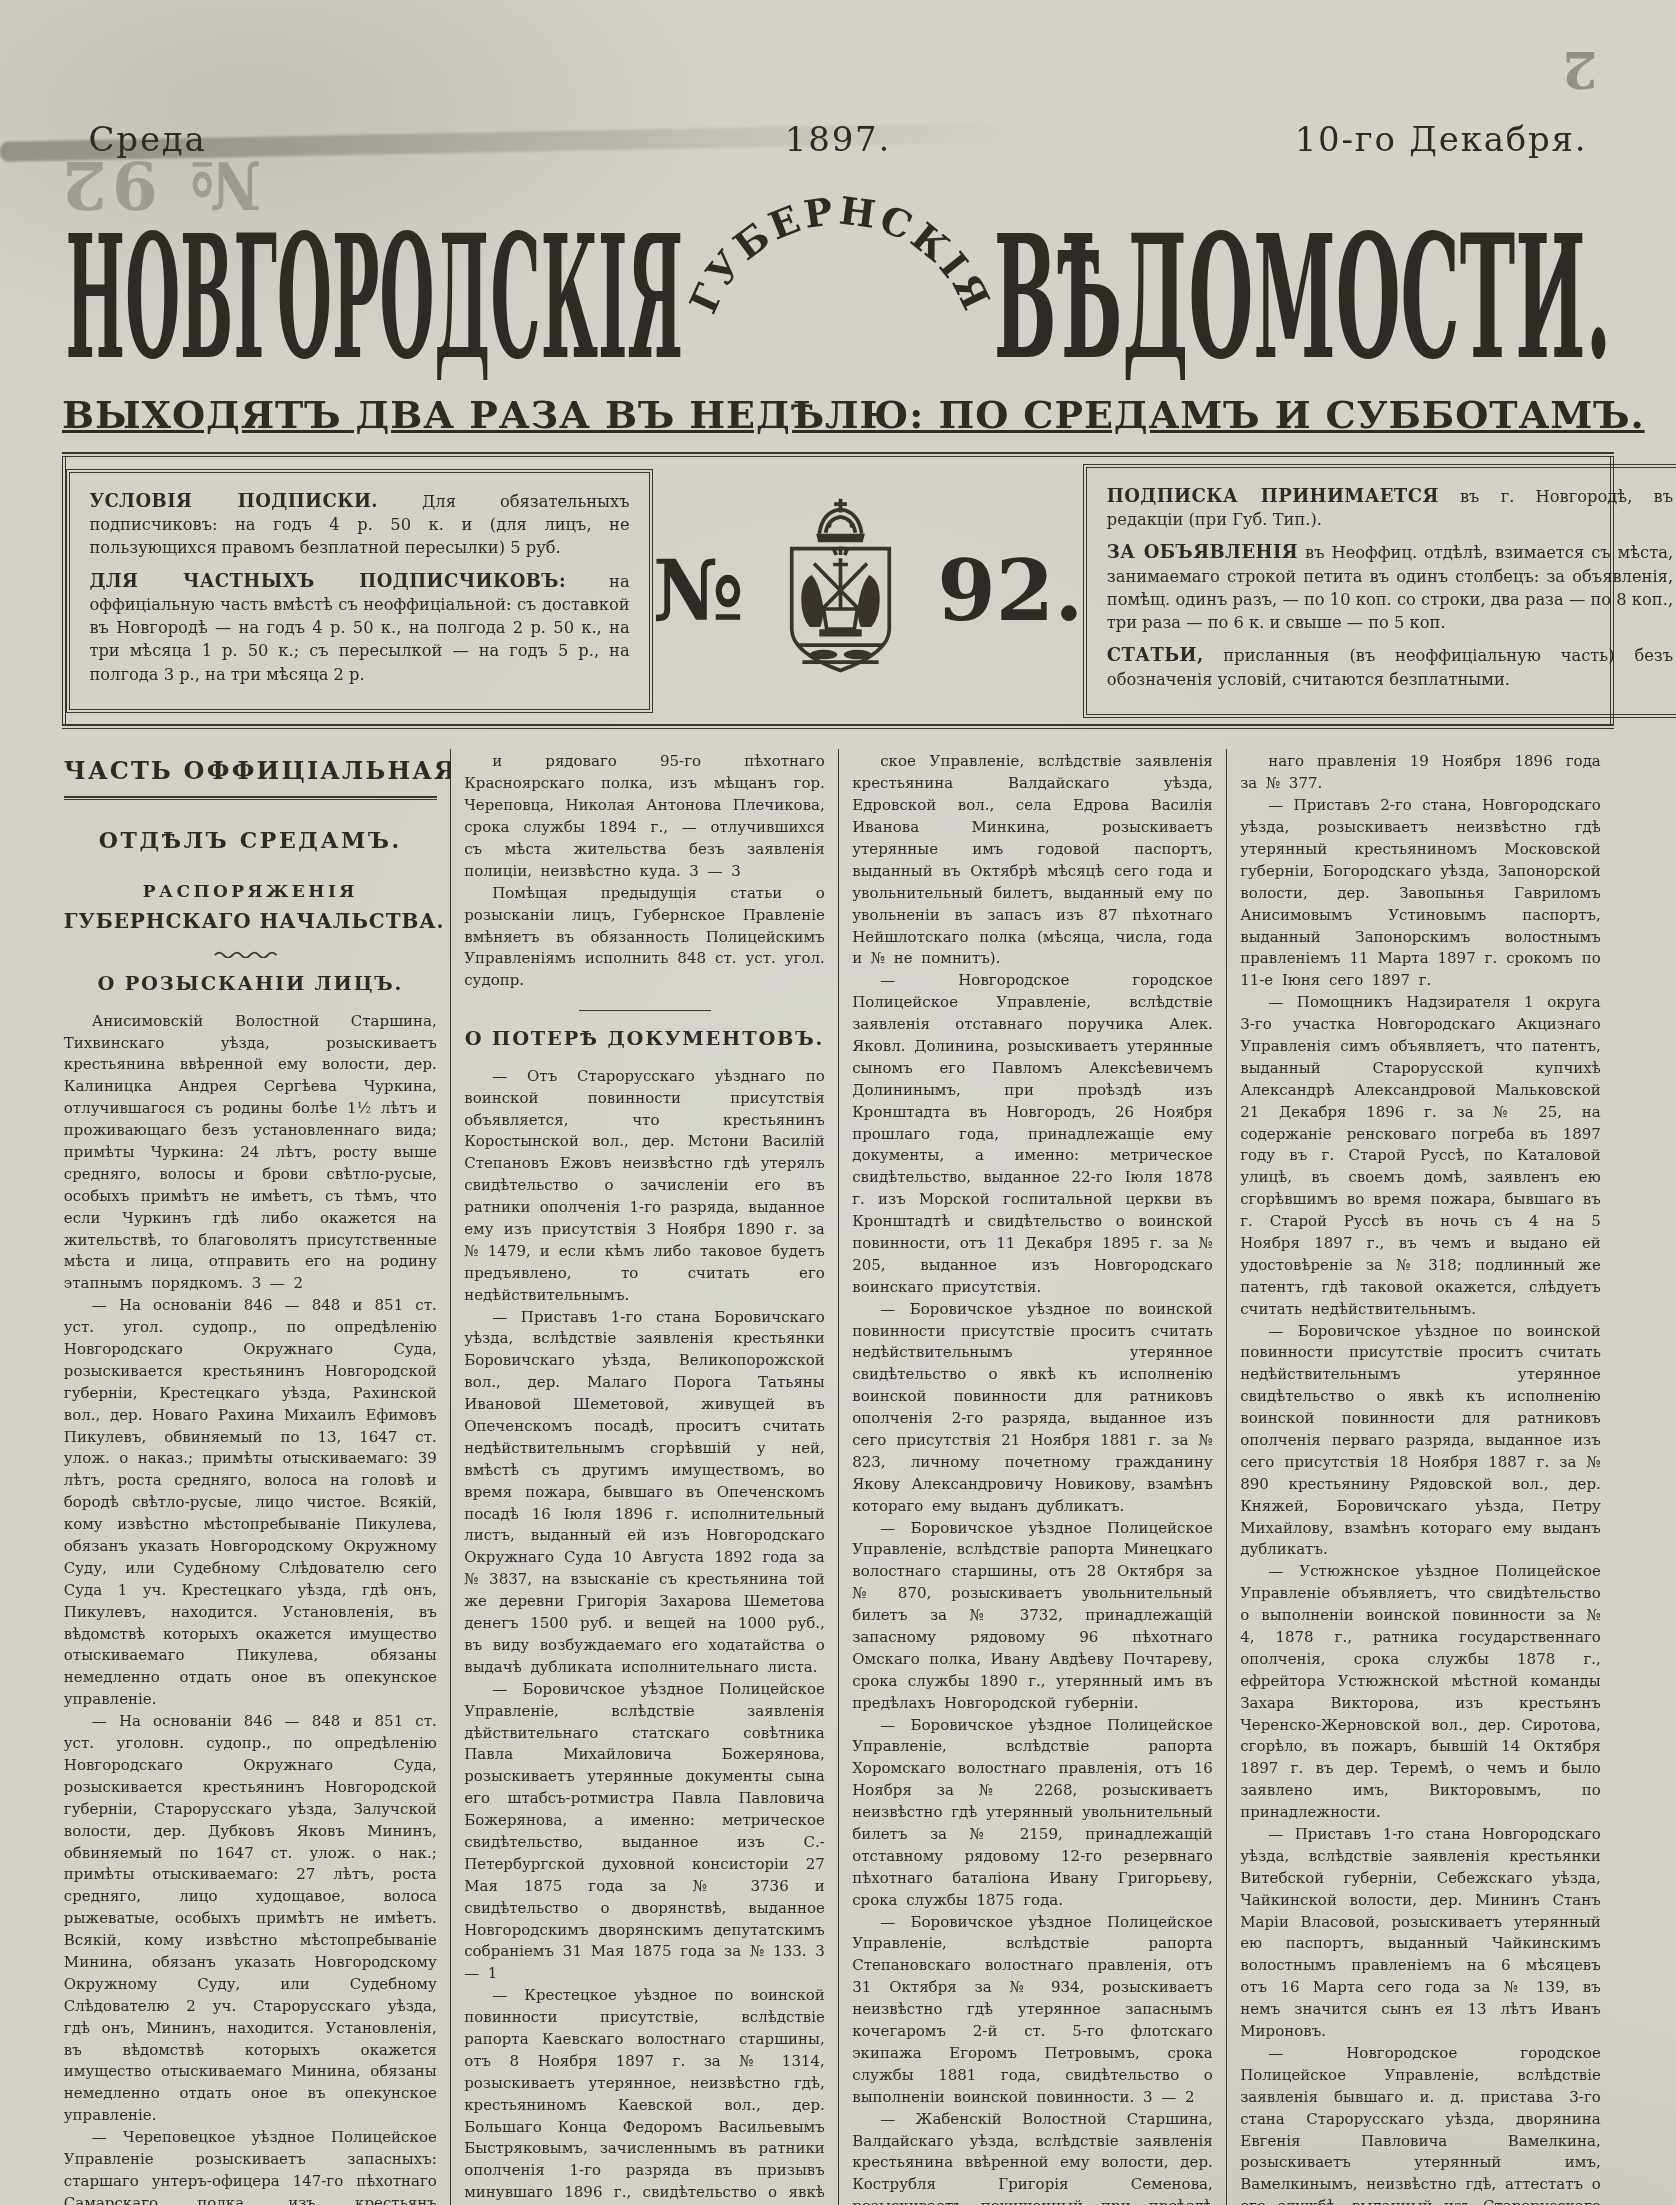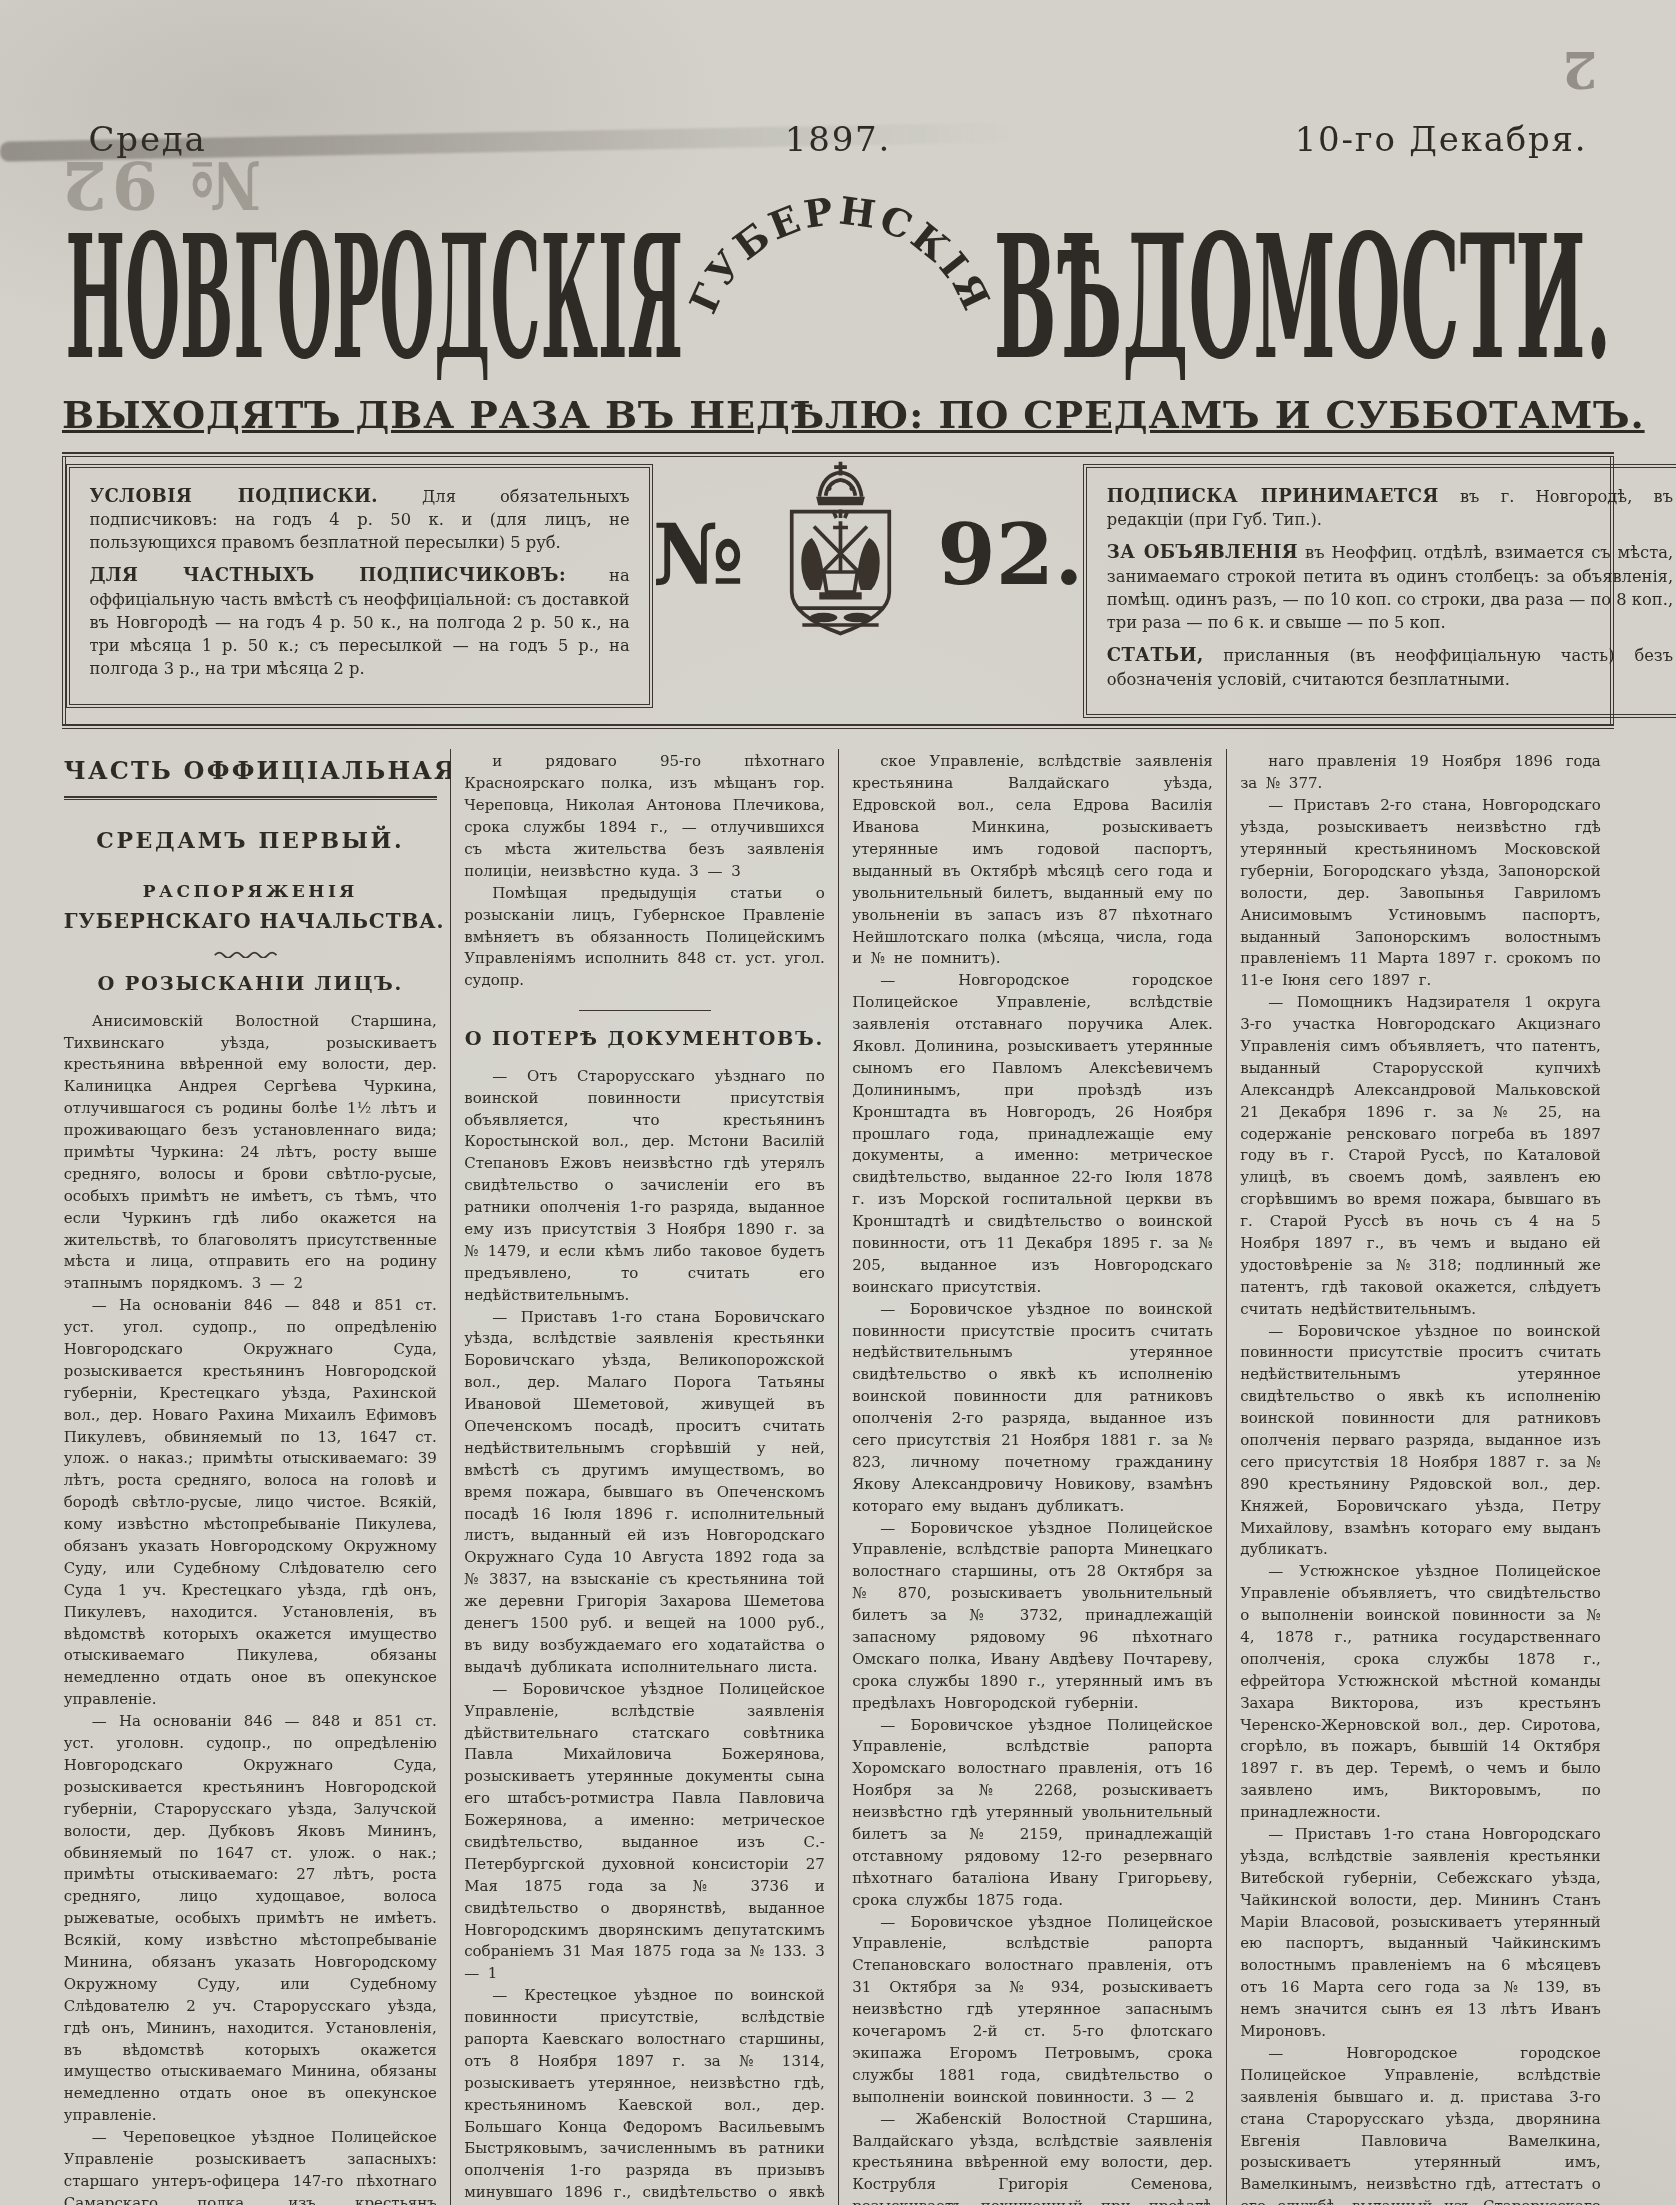--- a/index.html
+++ b/index.html
@@ -42,21 +42,21 @@
   .masthead{margin-top:8.8px;}
   .masthead svg{display:block;width:1553px;height:212px;}
   .mast-big{font-family:"DejaVu Serif","Liberation Serif",serif;font-weight:bold;font-size:385px;fill:var(--ink);}
   .mast-arc{font-family:"DejaVu Serif","Liberation Serif",serif;font-weight:bold;font-size:86px;fill:var(--ink);letter-spacing:8px;}
   .subtitle{text-align:center;font-size:38px;font-weight:bold;letter-spacing:0.9px;margin-top:12.3px;white-space:nowrap;text-decoration:underline;}
 
   .rule-double{border-top:2.6px solid var(--rule);border-bottom:0.9px solid var(--rule);height:5.3px;margin-top:15px;}
   .rule-double.tight{margin-top:0;}
 
   
-  .box-row{display:flex;align-items:flex-start;min-height:216px;
+  .box-row{display:flex;align-items:center;min-height:216px;
     border-left:4.4px double var(--rule);border-right:4.4px double var(--rule);}
   .box{border:4.4px double var(--rule);margin:6.2px 0;padding:15px 19.4px;line-height:1.42;}
   .left-box{flex:0 0 587px;font-size:16.3px;}
   .right-box{flex:0 0 613px;font-size:16.3px;}
   .box p{text-align:justify;margin-bottom:8px;}
   .box .lead{font-weight:bold;font-size:18px;letter-spacing:0.4px;}
   .emblem{flex:1;display:flex;align-items:center;justify-content:center;gap:17px;}
   .no-sign,.issue-num{font-size:84px;font-weight:bold;}
   .crest{width:159px;height:194px;}
   .crest path,.crest line,.crest ellipse,.crest circle{stroke:#39332c;fill:none;stroke-width:7;}
@@ -153,21 +153,21 @@
     </section>
   </div>
 
   <div class="rule-double tight"></div>
 
   <main class="columns">
 
     <section class="col first">
       <h1 class="h-part">ЧАСТЬ ОФФИЦІАЛЬНАЯ.</h1>
       <div class="h-rule"></div>
-      <h2 class="h-otdel">СРЕДАМЪ ПЕРВЫЙ.</h2>
+      <h2 class="h-otdel">ОТДѢЛЪ СРЕДАМЪ.</h2>
       <h3 class="h-rasp">РАСПОРЯЖЕНІЯ</h3>
       <h3 class="h-gub">ГУБЕРНСКАГО НАЧАЛЬСТВА.</h3>
       <svg class="squiggle" width="75" height="9.7" viewBox="0 0 170 22">
         <path d="M4 14 q10 -12 20 0 q10 12 20 0 q10 -12 20 0 q10 12 20 0 q10 -12 20 0 q10 12 20 0 q10 -12 20 0" stroke="#3c362f" stroke-width="4" fill="none"></path>
       </svg>
       <h4 class="h-section">О РОЗЫСКАНІИ ЛИЦЪ.</h4>
       <p>Анисимовскій Волостной Старшина, Тихвинскаго уѣзда, розыскиваетъ крестьянина ввѣренной ему волости, дер. Калиницка Андрея Сергѣева Чуркина, отлучившагося съ родины болѣе 1½ лѣтъ и проживающаго безъ установленнаго вида; примѣты Чуркина: 24 лѣтъ, росту выше средняго, волосы и брови свѣтло-русые, особыхъ примѣтъ не имѣетъ, съ тѣмъ, что если Чуркинъ гдѣ либо окажется на жительствѣ, то благоволятъ присутственные мѣста и лица, отправить его на родину этапнымъ порядкомъ.   3 — 2</p>
       <p>— На основаніи 846 — 848 и 851 ст. уст. угол. судопр., по опредѣленію Новгородскаго Окружнаго Суда, розыскивается крестьянинъ Новгородской губерніи, Крестецкаго уѣзда, Рахинской вол., дер. Новаго Рахина Михаилъ Ефимовъ Пикулевъ, обвиняемый по 13, 1647 ст. улож. о наказ.; примѣты отыскиваемаго: 39 лѣтъ, роста средняго, волоса на головѣ и бородѣ свѣтло-русые, лицо чистое. Всякій, кому извѣстно мѣстопребываніе Пикулева, обязанъ указать Новгородскому Окружному Суду, или Судебному Слѣдователю сего Суда 1 уч. Крестецкаго уѣзда, гдѣ онъ, Пикулевъ, находится. Установленія, въ вѣдомствѣ которыхъ окажется имущество отыскиваемаго Пикулева, обязаны немедленно отдать оное въ опекунское управленіе.</p>
       <p>— На основаніи 846 — 848 и 851 ст. уст. уголовн. судопр., по опредѣленію Новгородскаго Окружнаго Суда, розыскивается крестьянинъ Новгородской губерніи, Старорусскаго уѣзда, Залучской волости, дер. Дубковъ Яковъ Мининъ, обвиняемый по 1647 ст. улож. о нак.; примѣты отыскиваемаго: 27 лѣтъ, роста средняго, лицо худощавое, волоса рыжеватые, особыхъ примѣтъ не имѣетъ. Всякій, кому извѣстно мѣстопребываніе Минина, обязанъ указать Новгородскому Окружному Суду, или Судебному Слѣдователю 2 уч. Старорусскаго уѣзда, гдѣ онъ, Мининъ, находится. Установленія, въ вѣдомствѣ которыхъ окажется имущество отыскиваемаго Минина, обязаны немедленно отдать оное въ опекунское управленіе.</p>
       <p>— Череповецкое уѣздное Полицейское Управленіе розыскиваетъ запасныхъ: старшаго унтеръ-офицера 147-го пѣхотнаго Самарскаго полка, изъ крестьянъ Череповецкаго уѣзда, Ягановской вол., дер. Павлова Ксенофонта Алексѣева, срока службы 1893 г.; нестроеваго рядоваго управленія Бѣлозерскаго уѣзднаго воинскаго начальника, изъ крестьянъ той же волости, дер. Сологости, Феоктиста Иванова, срока службы 1893 г.; старшаго мастероваго высшаго оклада Свеаборгской крѣпостной артиллеріи, изъ мѣщанъ гор. Череповца, Александра Николаева Озерцова, срока службы 1886 г.</p>

